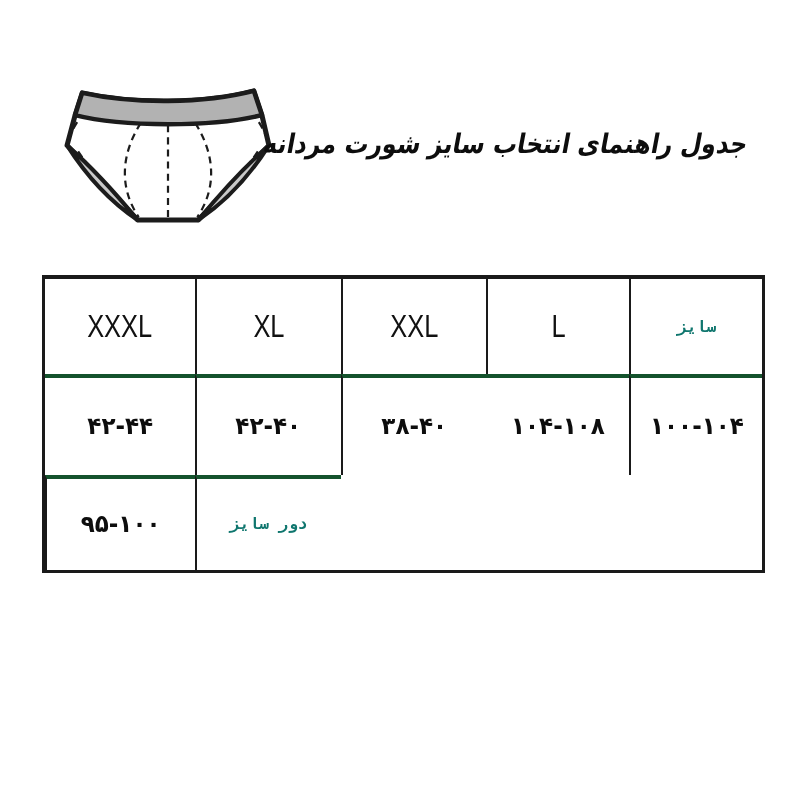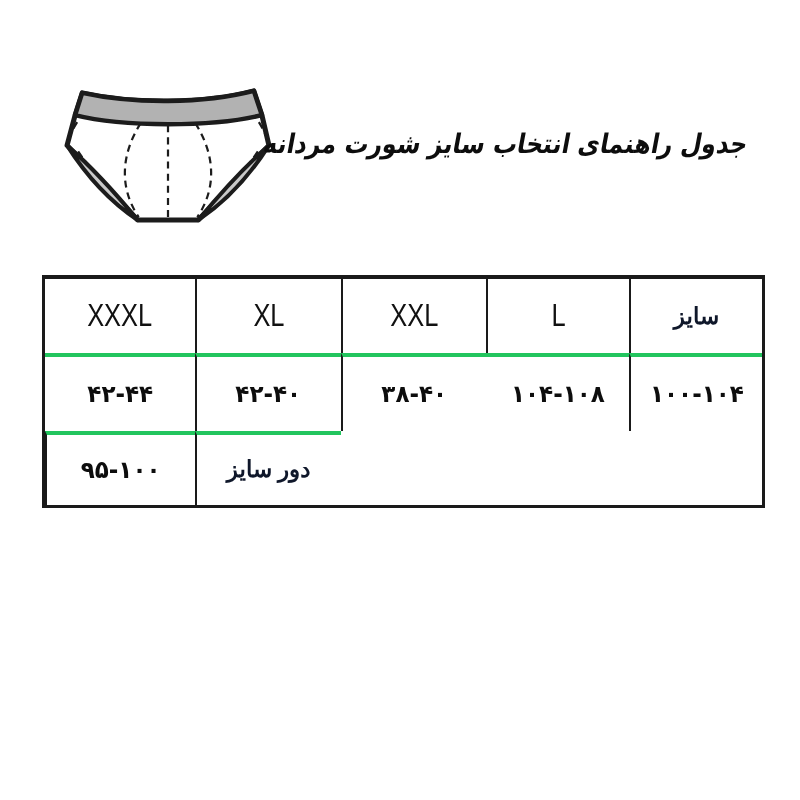--- a/index.html
+++ b/index.html
@@ -42,55 +42,55 @@
     transform: scaleX(0.88) skewX(-12deg);
     transform-origin: 100% 50%;
   }
 
   
   .size-table {
     position: absolute;
     left: 42px;
     top: 275px;
     width: 723px;
-    height: 233px;
+    height: 298px;
     box-sizing: border-box;
     background: #ffffff;
     border: 3px solid #1a1a1a;
     border-top-width: 4px;
     display: grid;
     grid-template-columns: 151fr 147fr 147fr 144fr 134fr;
     grid-template-rows: 96fr 101fr 96fr;
   }
   .cell {
     display: flex;
     align-items: center;
     justify-content: center;
     border-left: 2px solid #1a1a1a;
-    border-top: 4px solid #22c55e;
+    border-top: 4px solid #14532d;
     color: #0d0d0d;
     overflow: hidden;
   }
   .cell.c0 { border-left: none; }
   .cell.r0 { border-top: none; }
 
   .latin-size {
     font-family: "Liberation Sans", sans-serif;
     font-weight: normal;
     font-size: 31px;
     letter-spacing: 0px;
     transform: scaleX(0.82);
     color: #111111;
   }
   .fa-label {
     direction: rtl;
-    font-family: Liberation Serif, serif;
+    font-family: Liberation Mono, monospace;
     font-weight: bold;
-    font-size: 23px;
-    color: #0f172a;
+    font-size: 16px;
+    color: #0f766e;
   }
   .num-cell {
     direction: ltr;
     unicode-bidi: bidi-override;
     font-family: "DejaVu Sans", sans-serif;
     font-weight: bold;
     font-size: 24px;
     transform: scaleX(0.96);
     color: #0d0d0d;
   }

